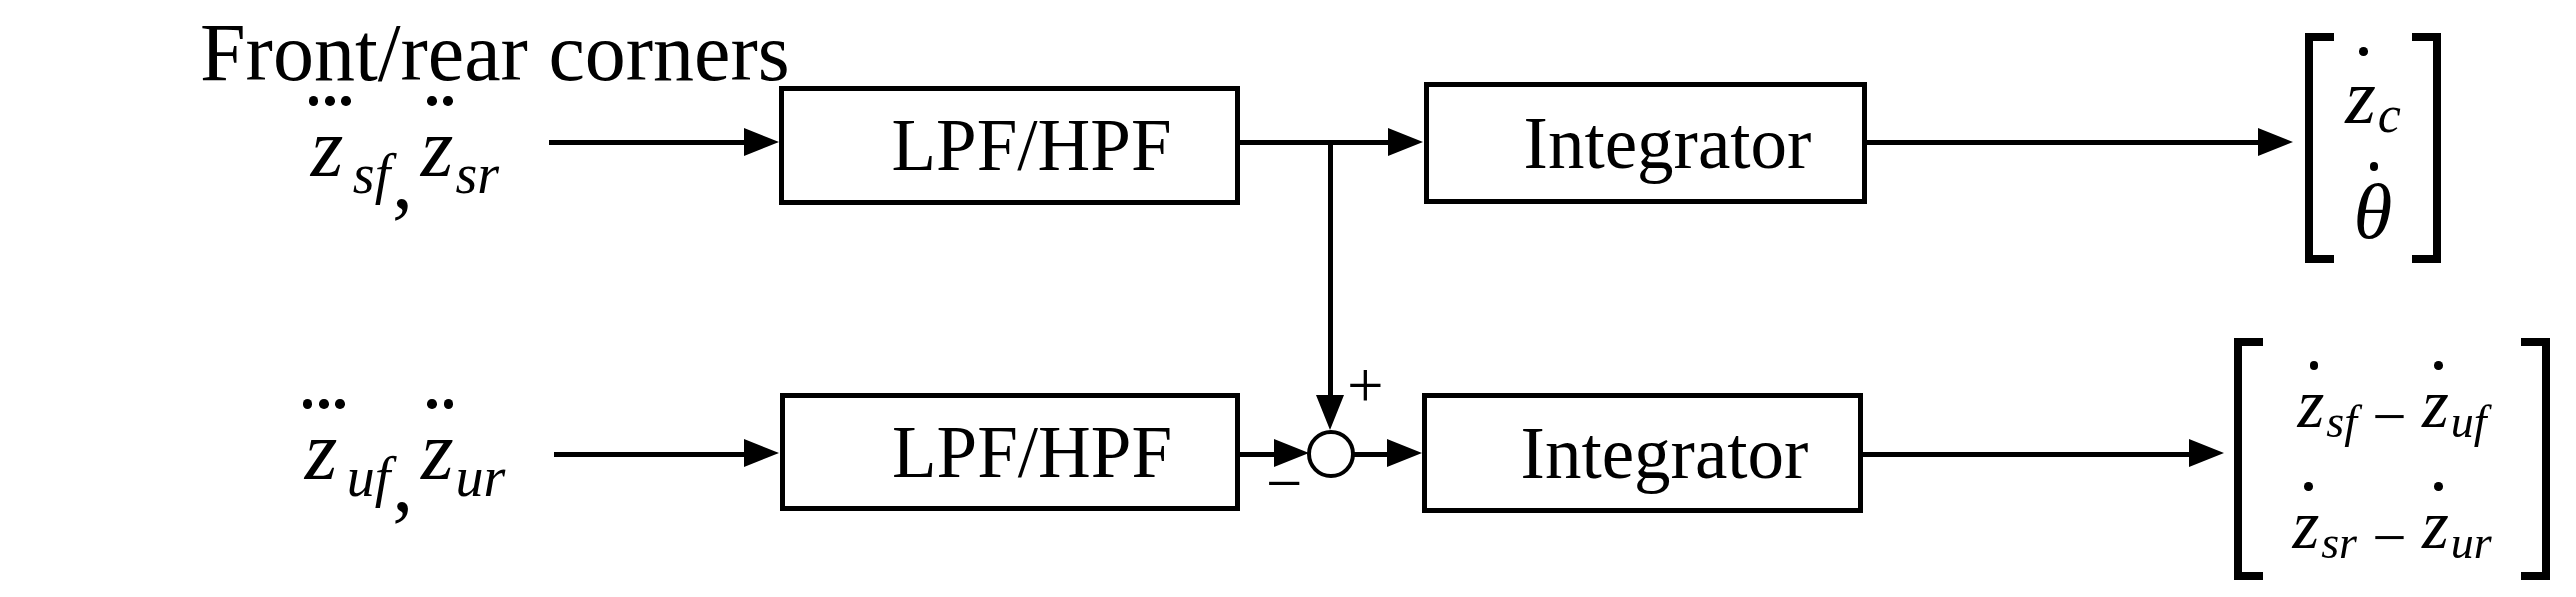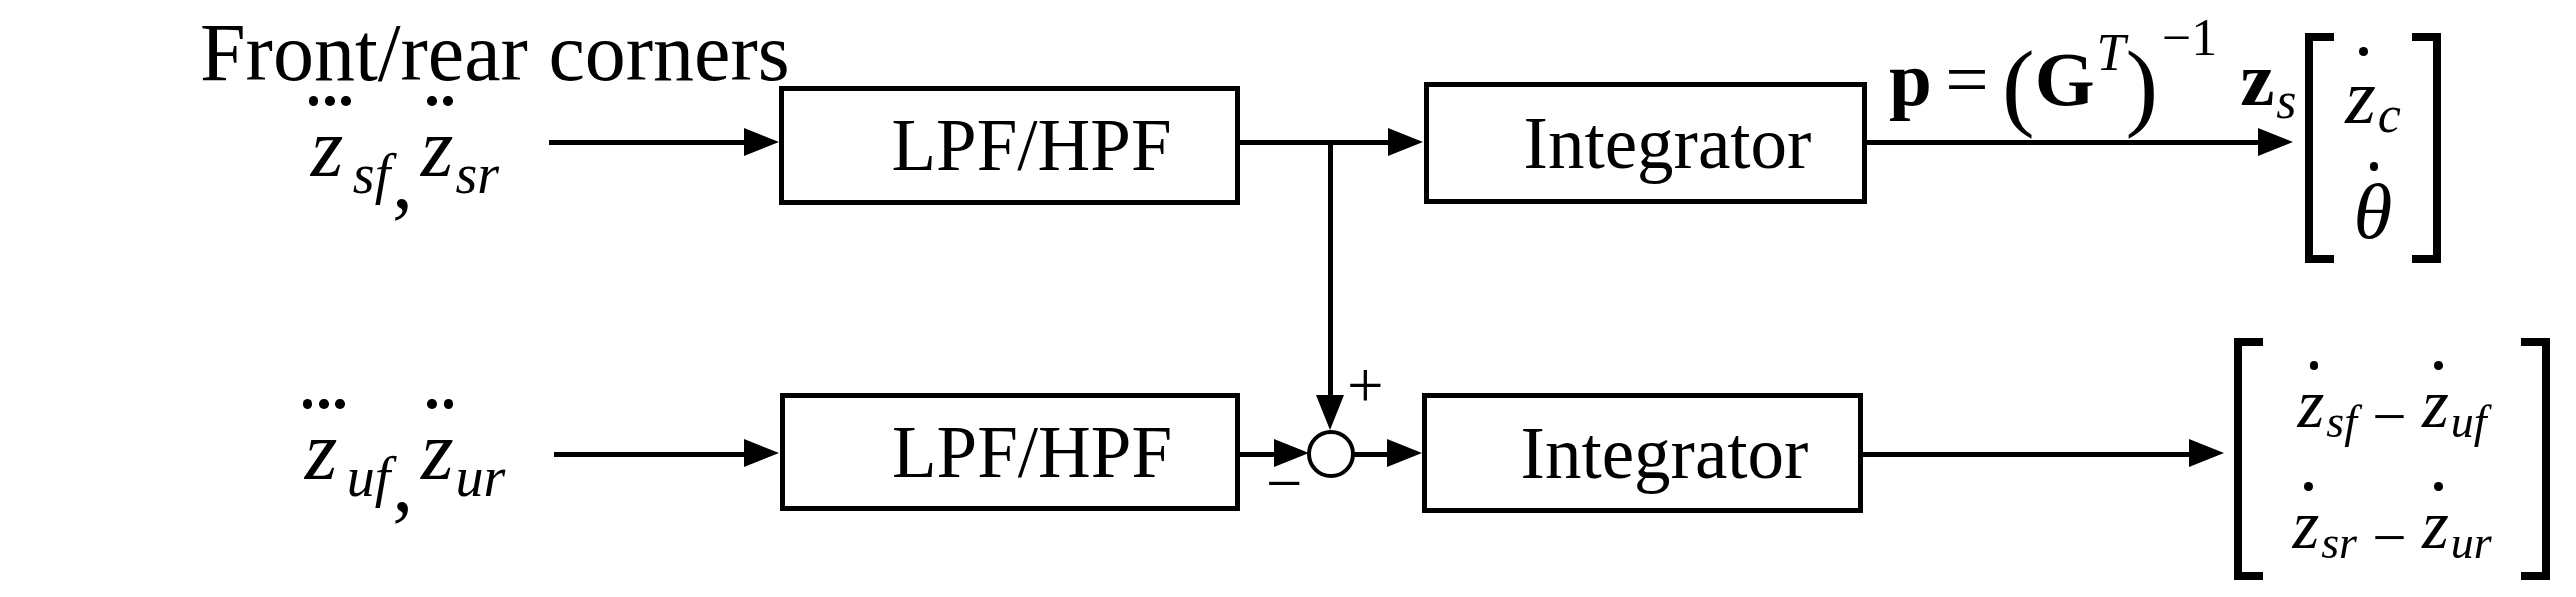--- a/index.html
+++ b/index.html
@@ -127,23 +127,20 @@
   <div class="vline" style="left:1328px;top:142px;height:253px;"></div>
   <div class="ah-d" style="left:1316px;top:395px;"></div>
 
   <div class="block" style="left:1424px;top:82px;width:443px;height:122px;">
     <span class="block-text">Integrator</span>
   </div>
 
   <div class="hline" style="left:1867px;top:140px;width:392px;"></div>
   <div class="ah-r" style="left:2258px;top:128px;"></div>
 
-  <div class="formula" style="left:1889px;top:11.5px;">
-    <span class="f-bold">p</span><span class="f-eq">=</span><span class="f-paren">(</span><span class="f-bold">G</span><span class="f-T">T</span><span class="f-paren">)</span><span class="f-exp">−1</span><span class="f-z">z</span><span class="f-s">s</span>
-  </div>
 
   <div class="vec v1" style="left:2305px;top:33px;width:136px;height:230px;">
     <div class="br-l"></div>
     <div class="br-r"></div>
     <div class="vec-content">
       <span class="vrow">
         <span class="stack">
           <span class="dots">
               <i class="dot"></i>
             </span>

